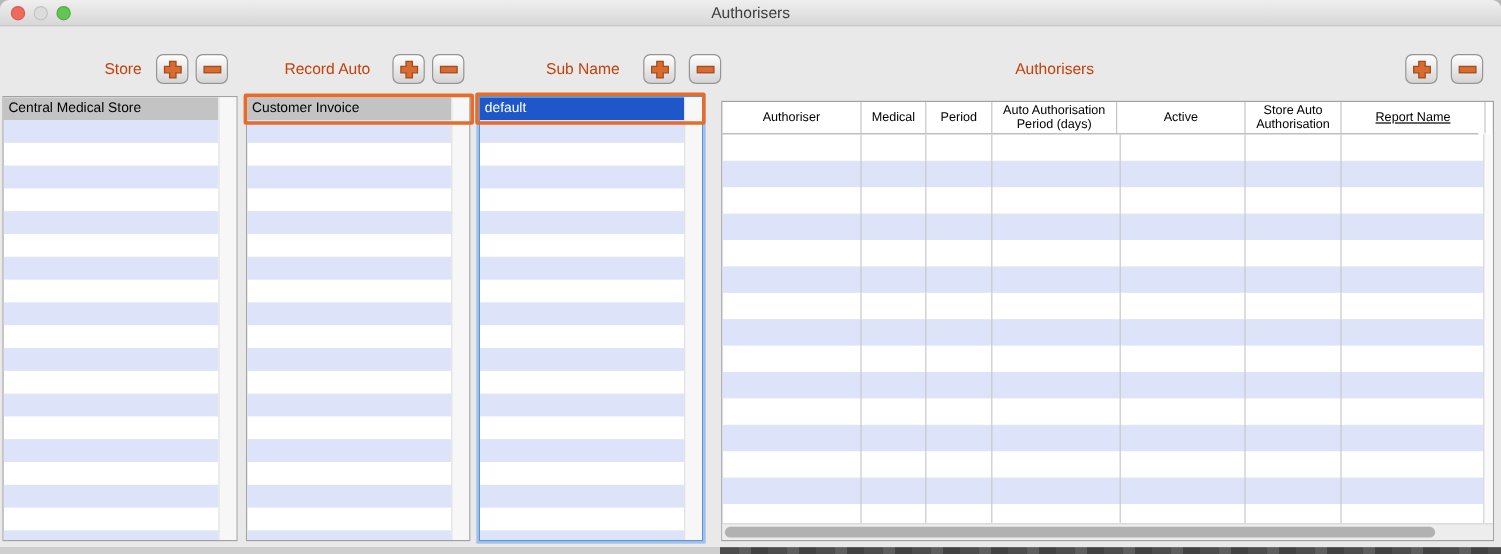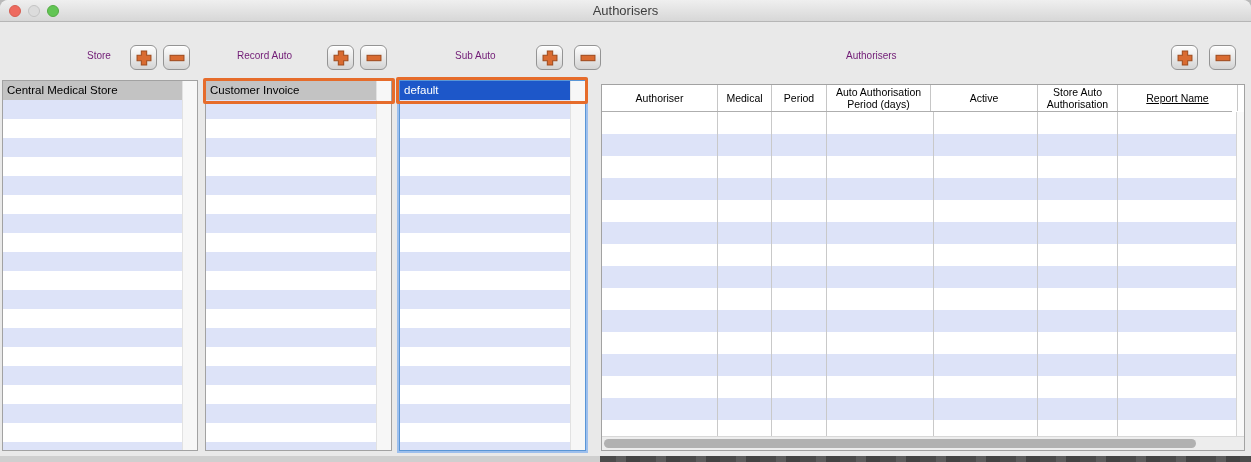--- a/index.html
+++ b/index.html
@@ -10,21 +10,21 @@
   .window{position:absolute;inset:0 0 6px 0;background:#e9e9e9;border-radius:8px 8px 0 0;overflow:hidden;}
   
   .titlebar{position:absolute;top:0;left:0;right:0;height:21px;
     background:linear-gradient(#efefef,#d7d7d7);border-bottom:1px solid #b6b6b6;border-radius:8px 8px 0 0;}
   .title{position:absolute;top:0;left:0;width:100%;text-align:center;font-size:13px;line-height:21px;color:#3e3e3e;}
   .tl{position:absolute;top:5px;width:12px;height:12px;border-radius:50%;box-sizing:border-box;}
   .tl.red{left:9px;background:#ee6a5f;border:1px solid #d55e52;}
   .tl.gray{left:28px;background:#dcdcdc;border:1px solid #c3c3c3;}
   .tl.green{left:47px;background:#62c554;border:1px solid #54ab45;}
   
-  .sec-label{position:absolute;top:50px;font-size:10px;color:#701a75;white-space:nowrap;}
+  .sec-label{position:absolute;top:50px;font-size:13px;color:#c2410c;white-space:nowrap;}
   .pm{position:absolute;top:45px;width:27px;height:25px;margin:0;padding:0;
     border:1px solid #949494;border-radius:6px;
     background:linear-gradient(#fefefe,#d4d4d4);
     box-shadow:inset 0 1px 0 #ffffff;
     display:flex;align-items:center;justify-content:center;cursor:pointer;}
   .pm svg{display:block;}
   
   .list{position:absolute;top:80px;height:371px;background:#fff;border:1px solid #a2a2a2;
     box-sizing:border-box;overflow:hidden;}
   #store-list{left:2px;width:196px;}
@@ -69,21 +69,21 @@
 
   <div class="titlebar">
     <span class="tl red"></span>
     <span class="tl gray"></span>
     <span class="tl green"></span>
     <div class="title">Authorisers</div>
   </div>
 
   <span class="sec-label" style="left:87px">Store</span>
   <span class="sec-label" style="left:237px">Record Auto</span>
-  <span class="sec-label" style="left:455px">Sub Auto</span>
+  <span class="sec-label" style="left:455px">Sub Name</span>
   <span class="sec-label" style="left:846px">Authorisers</span>
 
   <button class="pm" style="left:130px">
     <span>
         <svg width="16" height="16" viewBox="0 0 15 15">
           <path d="M5 1h5v4h4v5h-4v4H5v-4H1V5h4z" fill="#d96b31" stroke="#a04c1e"></path>
         </svg>
       </span>
   </button>
   <button class="pm" style="left:163px">

